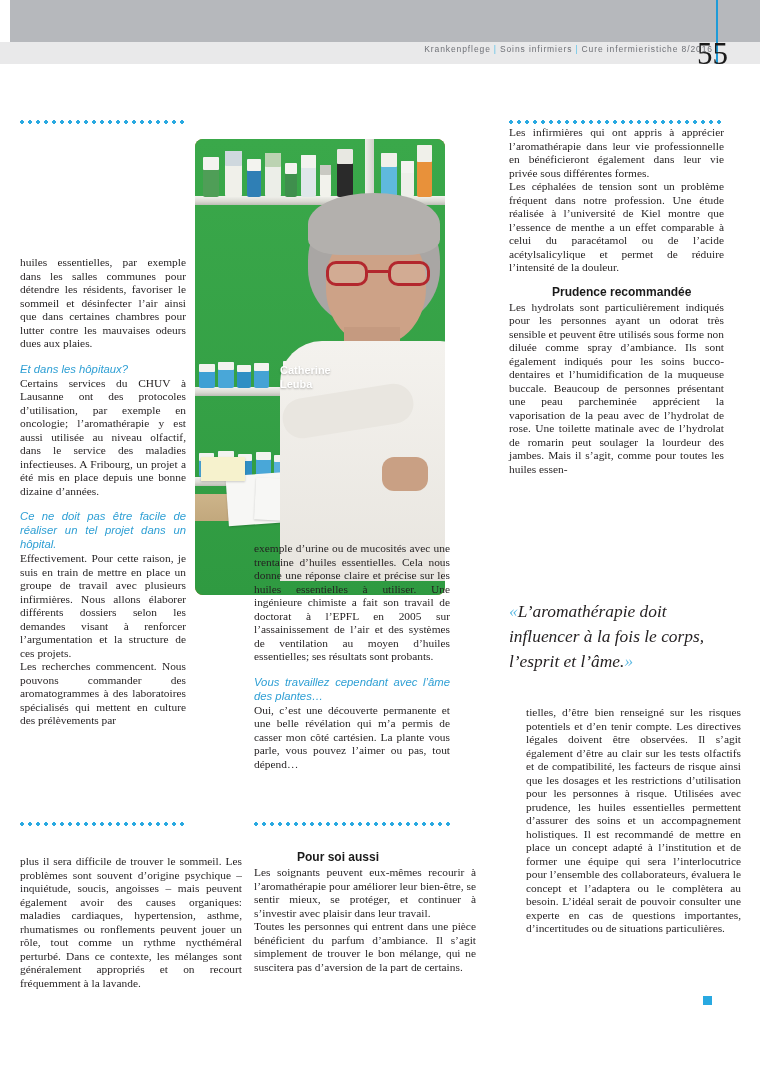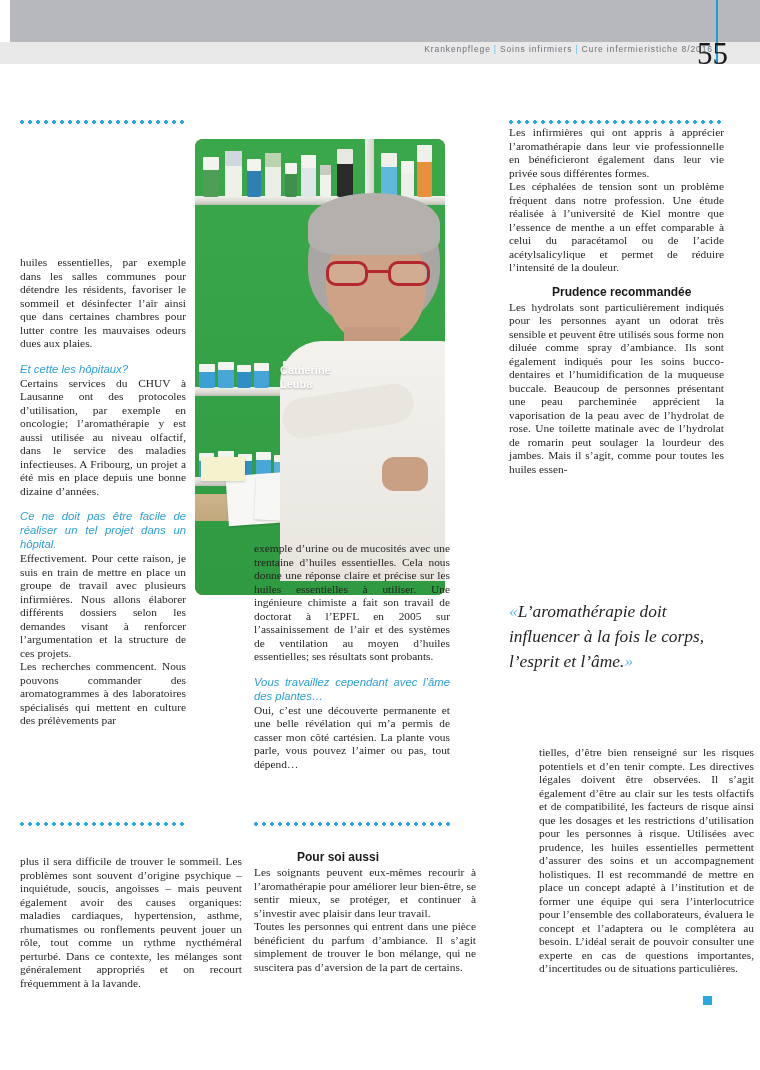--- a/index.html
+++ b/index.html
@@ -415,21 +415,21 @@
     </div>
 
     <div class="photo-caption">
       <span>Catherine</span><br>
       <span>Leuba</span>
     </div>
   </div>
 
   <div class="col" style="left:20px; top:256px; width:166px;">
     <p>huiles essentielles, par exemple dans les salles communes pour détendre les résidents, favoriser le sommeil et désinfecter l’air ainsi que dans certaines chambres pour lutter contre les mauvaises odeurs dues aux plaies.</p>
-    <p class="q">Et cette les hôpitaux?</p>
+    <p class="q">Et dans les hôpitaux?</p>
     <p>Certains services du CHUV à Lausanne ont des protocoles d’utilisation, par exemple en oncologie; l’aromathérapie y est aussi utilisée au niveau olfactif, dans le service des maladies infectieuses. A Fribourg, un projet a été mis en place depuis une bonne dizaine d’années.</p>
     <p class="q">Ce ne doit pas être facile de réaliser un tel projet dans un hôpital.</p>
     <p>Effectivement. Pour cette raison, je suis en train de mettre en place un groupe de travail avec plusieurs infirmières. Nous allons élaborer différents dossiers selon les demandes visant à renforcer l’argumentation et la structure de ces projets.</p>
     <p>Les recherches commencent. Nous pouvons commander des aromatogrammes à des laboratoires spécialisés qui mettent en culture des prélèvements par</p>
   </div>
 
   <div class="col" style="left:254px; top:542px; width:196px;">
     <p>exemple d’urine ou de mucosités avec une trentaine d’huiles essentielles. Cela nous donne une réponse claire et précise sur les huiles essentielles à utiliser. Une ingénieure chimiste a fait son travail de doctorat à l’EPFL en 2005 sur l’assainissement de l’air et des systèmes de ventilation au moyen d’huiles essentielles; ses résultats sont probants.</p>
     <p class="q">Vous travaillez cependant avec l’âme des plantes…</p>
     <p>Oui, c’est une découverte permanente et une belle révélation qui m’a permis de casser mon côté cartésien. La plante vous parle, vous pouvez l’aimer ou pas, tout dépend…</p>
@@ -437,21 +437,21 @@
 
   <div class="col" style="left:509px; top:126px; width:215px;">
     <p>Les infirmières qui ont appris à apprécier l’aromathérapie dans leur vie professionnelle en bénéficieront également dans leur vie privée sous différentes formes.</p>
     <p>Les céphalées de tension sont un problème fréquent dans notre profession. Une étude réalisée à l’université de Kiel montre que l’essence de menthe a un effet comparable à celui du paracétamol ou de l’acide acétylsalicylique et permet de réduire l’intensité de la douleur.</p>
     <p class="subhead">Prudence recommandée</p>
     <p>Les hydrolats sont particulièrement indiqués pour les personnes ayant un odorat très sensible et peuvent être utilisés sous forme non diluée comme spray d’ambiance. Ils sont également indiqués pour les soins bucco-dentaires et l’humidification de la muqueuse buccale. Beaucoup de personnes présentant une peau parcheminée apprécient la vaporisation de la peau avec de l’hydrolat de rose. Une toilette matinale avec de l’hydrolat de romarin peut soulager la lourdeur des jambes. Mais il s’agit, comme pour toutes les huiles essen-</p>
   </div>
 
   <div class="pullquote"><span class="guill">«</span><span>L’aromathérapie doit influencer à la fois le corps, l’esprit et l’âme.</span><span class="guill">»</span></div>
 
-  <div class="col" style="left:539px; top:706px; width:215px;margin-top:40px;">
+  <div class="col" style="left:526px; top:706px; width:215px;">
     <p>tielles, d’être bien renseigné sur les risques potentiels et d’en tenir compte. Les directives légales doivent être observées. Il s’agit également d’être au clair sur les tests olfactifs et de compatibilité, les facteurs de risque ainsi que les dosages et les restrictions d’utilisation pour les personnes à risque. Utilisées avec prudence, les huiles essentielles permettent d’assurer des soins et un accompagnement holistiques. Il est recommandé de mettre en place un concept adapté à l’institution et de former une équipe qui sera l’interlocutrice pour l’ensemble des collaborateurs, évaluera le concept et l’adaptera ou le complètera au besoin. L’idéal serait de pouvoir consulter une experte en cas de questions importantes, d’incertitudes ou de situations particulières.</p>
   </div>
   <div class="endmark"></div>
 
   <div class="dotted-rule" style="left:20px; top:822px; width:166px;"></div>
   <div class="dotted-rule" style="left:254px; top:822px; width:196px;"></div>
 
   <div class="col" style="left:20px; top:855px; width:222px;">
     <p>plus il sera difficile de trouver le sommeil. Les problèmes sont souvent d’origine psychique – inquiétude, soucis, angoisses – mais peuvent également avoir des causes organiques: maladies cardiaques, hypertension, asthme, rhumatismes ou ronflements peuvent jouer un rôle, tout comme un rythme nycthéméral perturbé. Dans ce contexte, les mélanges sont généralement appropriés et on recourt fréquemment à la lavande.</p>
   </div>

